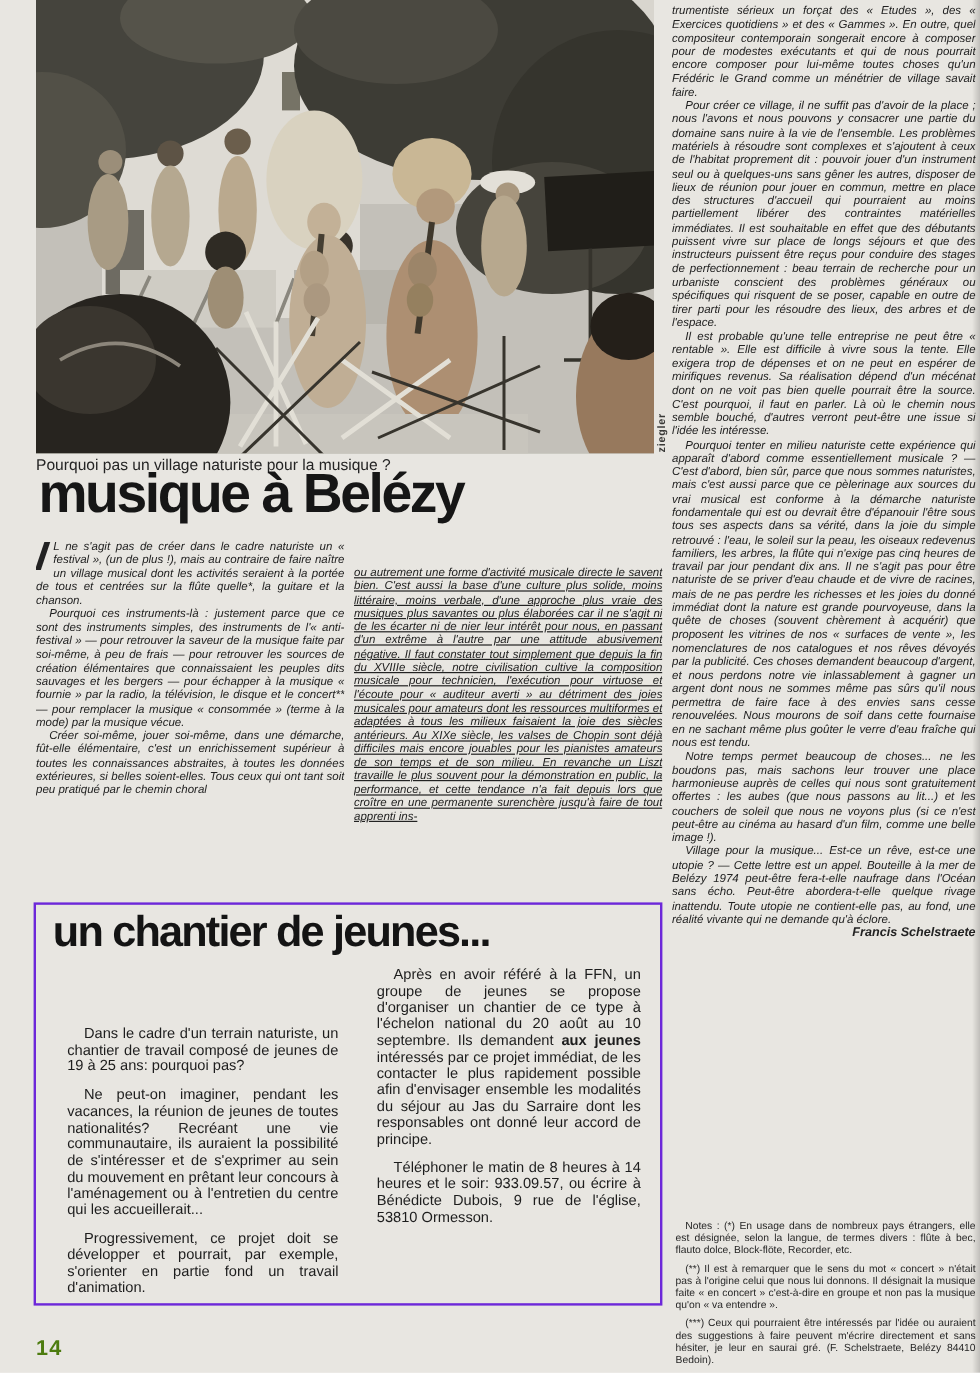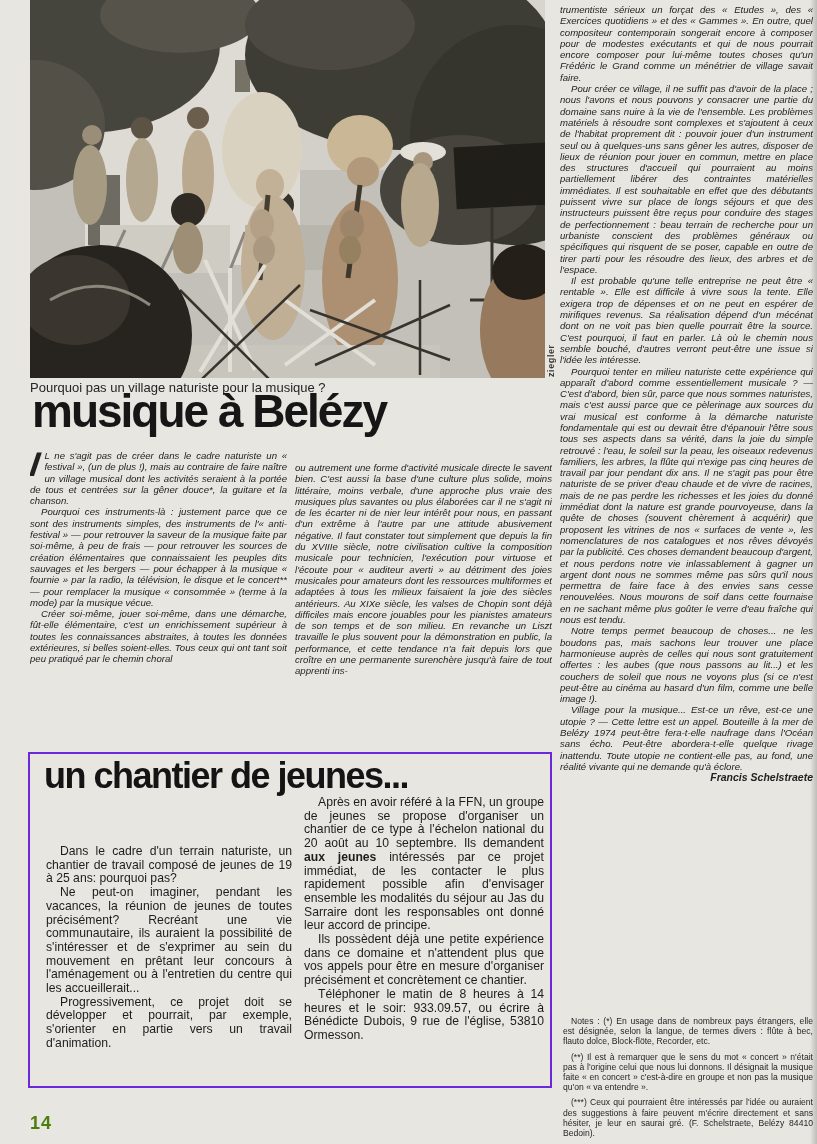--- a/index.html
+++ b/index.html
@@ -18,34 +18,34 @@
         font-size:13px;color:#242424;}
 
   .headline{position:absolute;left:32px;top:386px;margin:0;font-size:46px;line-height:50px;
         font-weight:bold;letter-spacing:-2px;color:#161616;}
 
   .col{position:absolute;font-size:9.6px;line-height:11.3px;font-style:italic;
         text-align:justify;color:#222;hyphens:auto;}
   .col p{margin:0;text-indent:11px;}
   .col p.noindent{text-indent:0;}
   .col1{left:30px;top:450px;width:257px;height:326px;overflow:hidden;}
-  .col2{left:295px;top:462px;width:257px;height:326px;overflow:hidden;}
+  .col2{left:295px;top:472px;width:257px;height:326px;overflow:hidden;text-decoration:underline;}
   .col3{left:560px;top:4px;width:253px;max-height:1006px;overflow:hidden;}
   .dropcap{float:left;font-size:34px;line-height:29px;font-weight:bold;font-style:italic;
         padding:0 5px 0 0;transform:skewX(-8deg);}
   .signature{text-align:right;font-weight:bold;text-indent:0;margin-top:4px;font-size:10.5px;}
 
   .box{position:absolute;left:28px;top:752px;width:520px;height:332px;
         border:2px solid #6d28d9;background:transparent;}
   .box-title{position:absolute;left:14px;top:0;margin:0;font-size:36px;line-height:43px;
         font-weight:bold;letter-spacing:-1.5px;color:#141414;}
   .box-title span{display:block;}
   .box-col{position:absolute;font-size:12.2px;line-height:13.7px;text-align:justify;
         color:#1d1d1d;hyphens:auto;}
-  .box-col p{margin:0;text-indent:14px;}
+  .box-col p{margin:10px;text-indent:14px;}
   .box-col-left{left:16px;top:91px;width:246px;}
   .box-col-right{left:274px;top:42px;width:240px;}
 
   .footnotes{position:absolute;left:563px;top:1016px;width:250px;font-size:8.6px;
         line-height:10.2px;text-align:justify;color:#262626;}
   .footnotes p{margin:0 0 5px 0;text-indent:8px;}
 
   .page-number{position:absolute;left:30px;top:1113px;font-size:18px;font-weight:bold;
         letter-spacing:1px;color:#4d7c0f;}
 </style>
@@ -132,21 +132,21 @@
     </svg>
   </div>
 
   <div class="credit">ziegler</div>
 
   <div class="caption">Pourquoi pas un village naturiste pour la musique ?</div>
 
   <h1 class="headline">musique à Belézy</h1>
 
   <div class="col col1">
-    <p class="noindent"><span class="dropcap">I</span><span>L ne s'agit pas de créer dans le cadre naturiste un « festival », (un de plus !), mais au contraire de faire naître un village musical dont les activités seraient à la portée de tous et centrées sur la gêner douce*, la guitare et la chanson.</span></p>
+    <p class="noindent"><span class="dropcap">I</span><span>L ne s'agit pas de créer dans le cadre naturiste un « festival », (un de plus !), mais au contraire de faire naître un village musical dont les activités seraient à la portée de tous et centrées sur la flûte quelle*, la guitare et la chanson.</span></p>
     <p>Pourquoi ces instruments-là : justement parce que ce sont des instruments simples, des instruments de l'« anti-festival » — pour retrouver la saveur de la musique faite par soi-même, à peu de frais — pour retrouver les sources de création élémentaires que connaissaient les peuples dits sauvages et les bergers — pour échapper à la musique « fournie » par la radio, la télévision, le disque et le concert** — pour remplacer la musique « consommée » (terme à la mode) par la musique vécue.</p>
     <p>Créer soi-même, jouer soi-même, dans une démarche, fût-elle élémentaire, c'est un enrichissement supérieur à toutes les connaissances abstraites, à toutes les données extérieures, si belles soient-elles. Tous ceux qui ont tant soit peu pratiqué par le chemin choral</p>
   </div>
 
   <div class="col col2">
     <p class="noindent">ou autrement une forme d'activité musicale directe le savent bien. C'est aussi la base d'une culture plus solide, moins littéraire, moins verbale, d'une approche plus vraie des musiques plus savantes ou plus élaborées car il ne s'agit ni de les écarter ni de nier leur intérêt pour nous, en passant d'un extrême à l'autre par une attitude abusivement négative. Il faut constater tout simplement que depuis la fin du XVIIIe siècle, notre civilisation cultive la composition musicale pour technicien, l'exécution pour virtuose et l'écoute pour « auditeur averti » au détriment des joies musicales pour amateurs dont les ressources multiformes et adaptées à tous les milieux faisaient la joie des siècles antérieurs. Au XIXe siècle, les valses de Chopin sont déjà difficiles mais encore jouables pour les pianistes amateurs de son temps et de son milieu. En revanche un Liszt travaille le plus souvent pour la démonstration en public, la performance, et cette tendance n'a fait depuis lors que croître en une permanente surenchère jusqu'à faire de tout apprenti ins-</p>
   </div>
 
   <div class="col col3">
     <p class="noindent">trumentiste sérieux un forçat des « Etudes », des « Exercices quotidiens » et des « Gammes ». En outre, quel compositeur contemporain songerait encore à composer pour de modestes exécutants et qui de nous pourrait encore composer pour lui-même toutes choses qu'un Frédéric le Grand comme un ménétrier de village savait faire.</p>
@@ -157,26 +157,25 @@
     <p>Village pour la musique... Est-ce un rêve, est-ce une utopie ? — Cette lettre est un appel. Bouteille à la mer de Belézy 1974 peut-être fera-t-elle naufrage dans l'Océan sans écho. Peut-être abordera-t-elle quelque rivage inattendu. Toute utopie ne contient-elle pas, au fond, une réalité vivante qui ne demande qu'à éclore.</p>
     <p class="signature">Francis Schelstraete</p>
   </div>
 
   <div class="box">
     <h2 class="box-title">
       <span>un chantier de jeunes...</span>
     </h2>
     <div class="box-col box-col-left">
       <p>Dans le cadre d'un terrain naturiste, un chantier de travail composé de jeunes de 19 à 25 ans: pourquoi pas?</p>
-      <p>Ne peut-on imaginer, pendant les vacances, la réunion de jeunes de toutes précisément? Recréant une vie communautaire, ils auraient la possibilité de s'intéresser et de s'exprimer au sein du mouvement en prêtant leur concours à l'aménagement ou à l'entretien du centre qui les accueillerait...</p>
-      <p>Progressivement, ce projet doit se développer et pourrait, par exemple, s'orienter en partie vers un travail d'animation.</p>
+      <p>Ne peut-on imaginer, pendant les vacances, la réunion de jeunes de toutes nationalités? Recréant une vie communautaire, ils auraient la possibilité de s'intéresser et de s'exprimer au sein du mouvement en prêtant leur concours à l'aménagement ou à l'entretien du centre qui les accueillerait...</p>
+      <p>Progressivement, ce projet doit se développer et pourrait, par exemple, s'orienter en partie fond un travail d'animation.</p>
     </div>
     <div class="box-col box-col-right">
       <p><span>Après en avoir référé à la FFN, un groupe de jeunes se propose d'organiser un chantier de ce type à l'échelon national du 20 août au 10 septembre. Ils demandent </span><b>aux jeunes</b><span> intéressés par ce projet immédiat, de les contacter le plus rapidement possible afin d'envisager ensemble les modalités du séjour au Jas du Sarraire dont les responsables ont donné leur accord de principe.</span></p>
-      <p>Ils possèdent déjà une petite expérience dans ce domaine et n'attendent plus que vos appels pour être en mesure d'organiser précisément et concrètement ce chantier.</p>
       <p>Téléphoner le matin de 8 heures à 14 heures et le soir: 933.09.57, ou écrire à Bénédicte Dubois, 9 rue de l'église, 53810 Ormesson.</p>
     </div>
   </div>
 
   <div class="footnotes">
     <p>Notes : (*) En usage dans de nombreux pays étrangers, elle est désignée, selon la langue, de termes divers : flûte à bec, flauto dolce, Block-flöte, Recorder, etc.</p>
     <p>(**) Il est à remarquer que le sens du mot « concert » n'était pas à l'origine celui que nous lui donnons. Il désignait la musique faite « en concert » c'est-à-dire en groupe et non pas la musique qu'on « va entendre ».</p>
     <p>(***) Ceux qui pourraient être intéressés par l'idée ou auraient des suggestions à faire peuvent m'écrire directement et sans hésiter, je leur en saurai gré. (F. Schelstraete, Belézy 84410 Bedoin).</p>
   </div>
 

